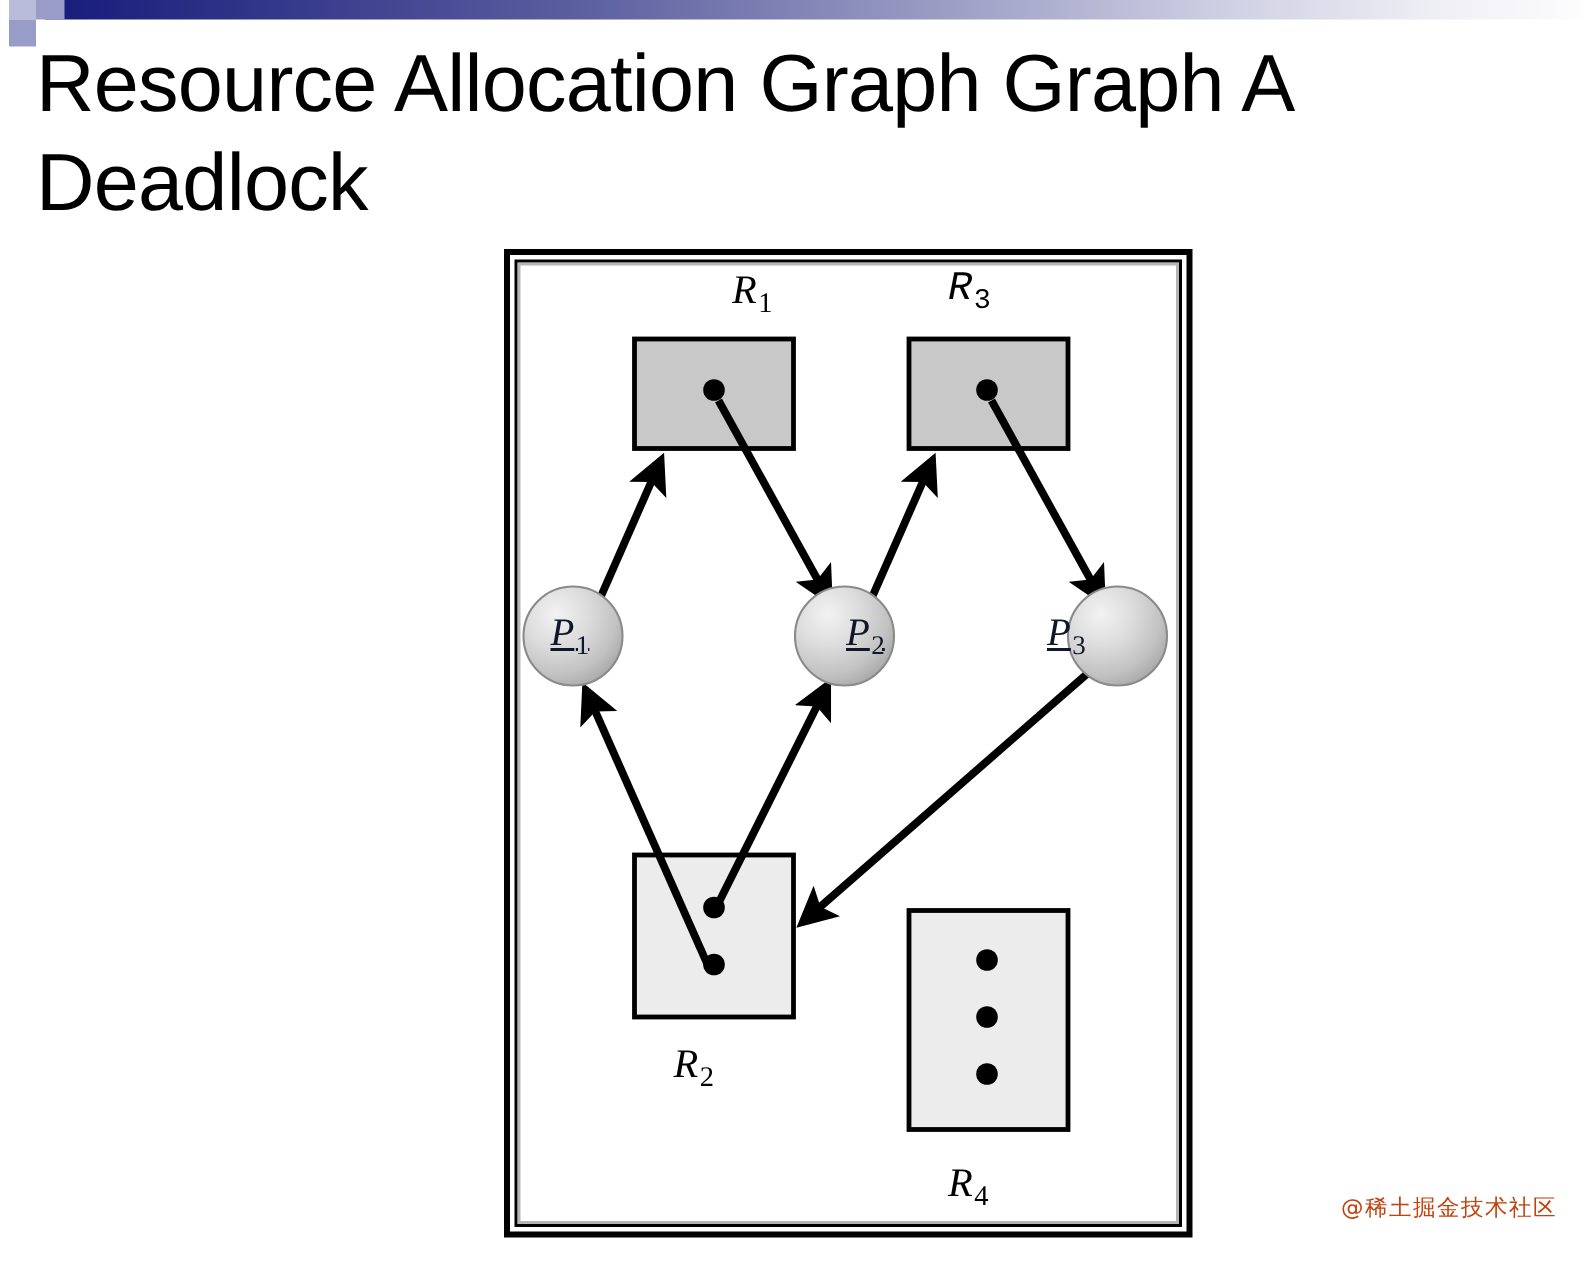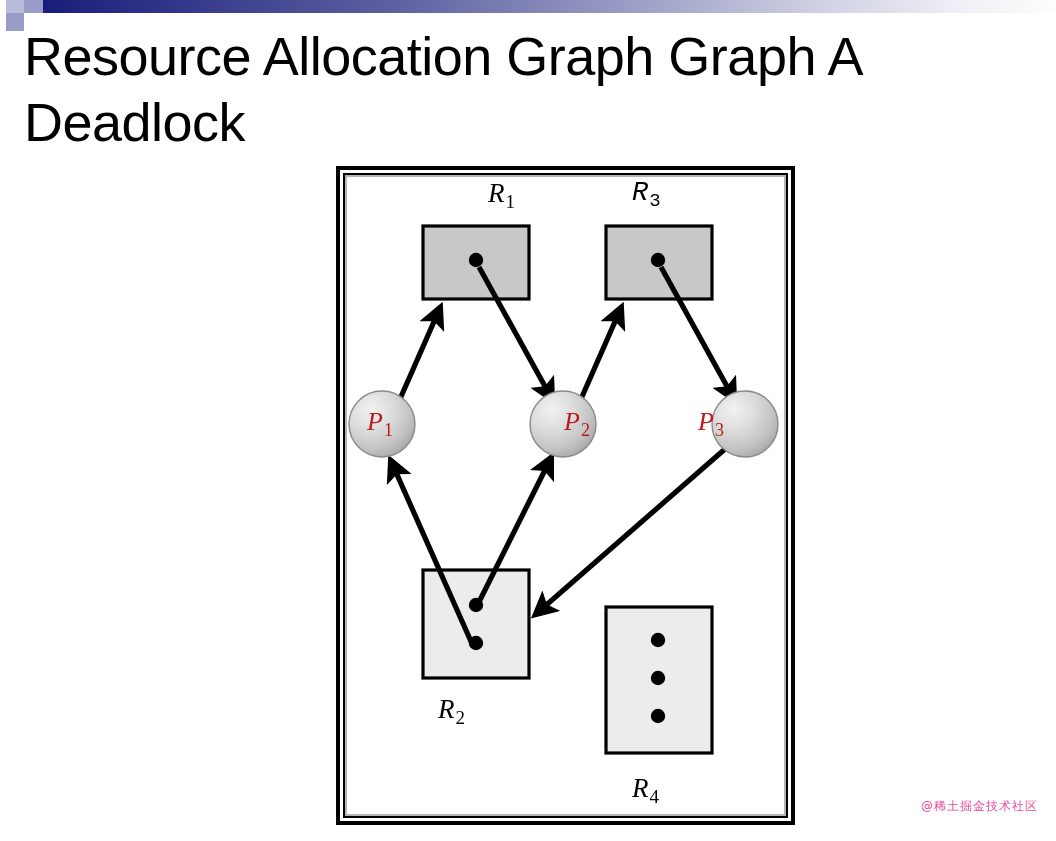--- a/index.html
+++ b/index.html
@@ -110,38 +110,39 @@
     font-size: 19px;
     font-style: normal;
     vertical-align: -0.32em;
     padding-left: 1px;
   }
   .circle-label {
     position: absolute;
     font-family: "Liberation Serif", serif;
     font-style: italic;
     font-size: 26px;
-    color: #b91c1c;
+    color: #0f172a;
     white-space: nowrap;
     z-index: 5;
+    text-decoration: underline;
   }
   .circle-label .sub {
     font-size: 18px;
     font-style: normal;
     vertical-align: -0.32em;
     padding-left: 1px;
   }
 
   
   #watermark {
     position: absolute;
     right: 18px;
     bottom: 26px;
-    font-size: 12px;
-    color: #ec4899;
+    font-size: 15px;
+    color: #c2410c;
     font-family: "DejaVu Sans", sans-serif;
     letter-spacing: 1px;
   }
 </style>
 </head>
 <body>
 
 <div id="header-band"></div>
 <div id="header-sq-a"></div>
 <div id="header-sq-b"></div>
@@ -199,21 +200,21 @@
   <circle cx="227" cy="258" r="33" fill="url(#procGrad)" stroke="#8a8a8a" stroke-width="1.4"></circle>
   <circle cx="409" cy="258" r="33" fill="url(#procGrad)" stroke="#8a8a8a" stroke-width="1.4"></circle>
 </svg>
 
 <div class="node-label" style="left:449px; top:178px;margin-left:39px;">
   <span>R</span><span class="sub">1</span>
 </div>
 <div class="node-label" style="left:632px; top:178px;font-family:Liberation Mono, monospace;">
   <span>R</span><span class="sub">3</span>
 </div>
-<div class="node-label" style="left:438px; top:694px;">
+<div class="node-label" style="left:449px; top:694px;">
   <span>R</span><span class="sub">2</span>
 </div>
 <div class="node-label" style="left:632px; top:773px;">
   <span>R</span><span class="sub">4</span>
 </div>
 
 <div class="circle-label" style="left:367px; top:407px;">
   <span>P</span><span class="sub">1</span>
 </div>
 <div class="circle-label" style="left:564px; top:407px;">

